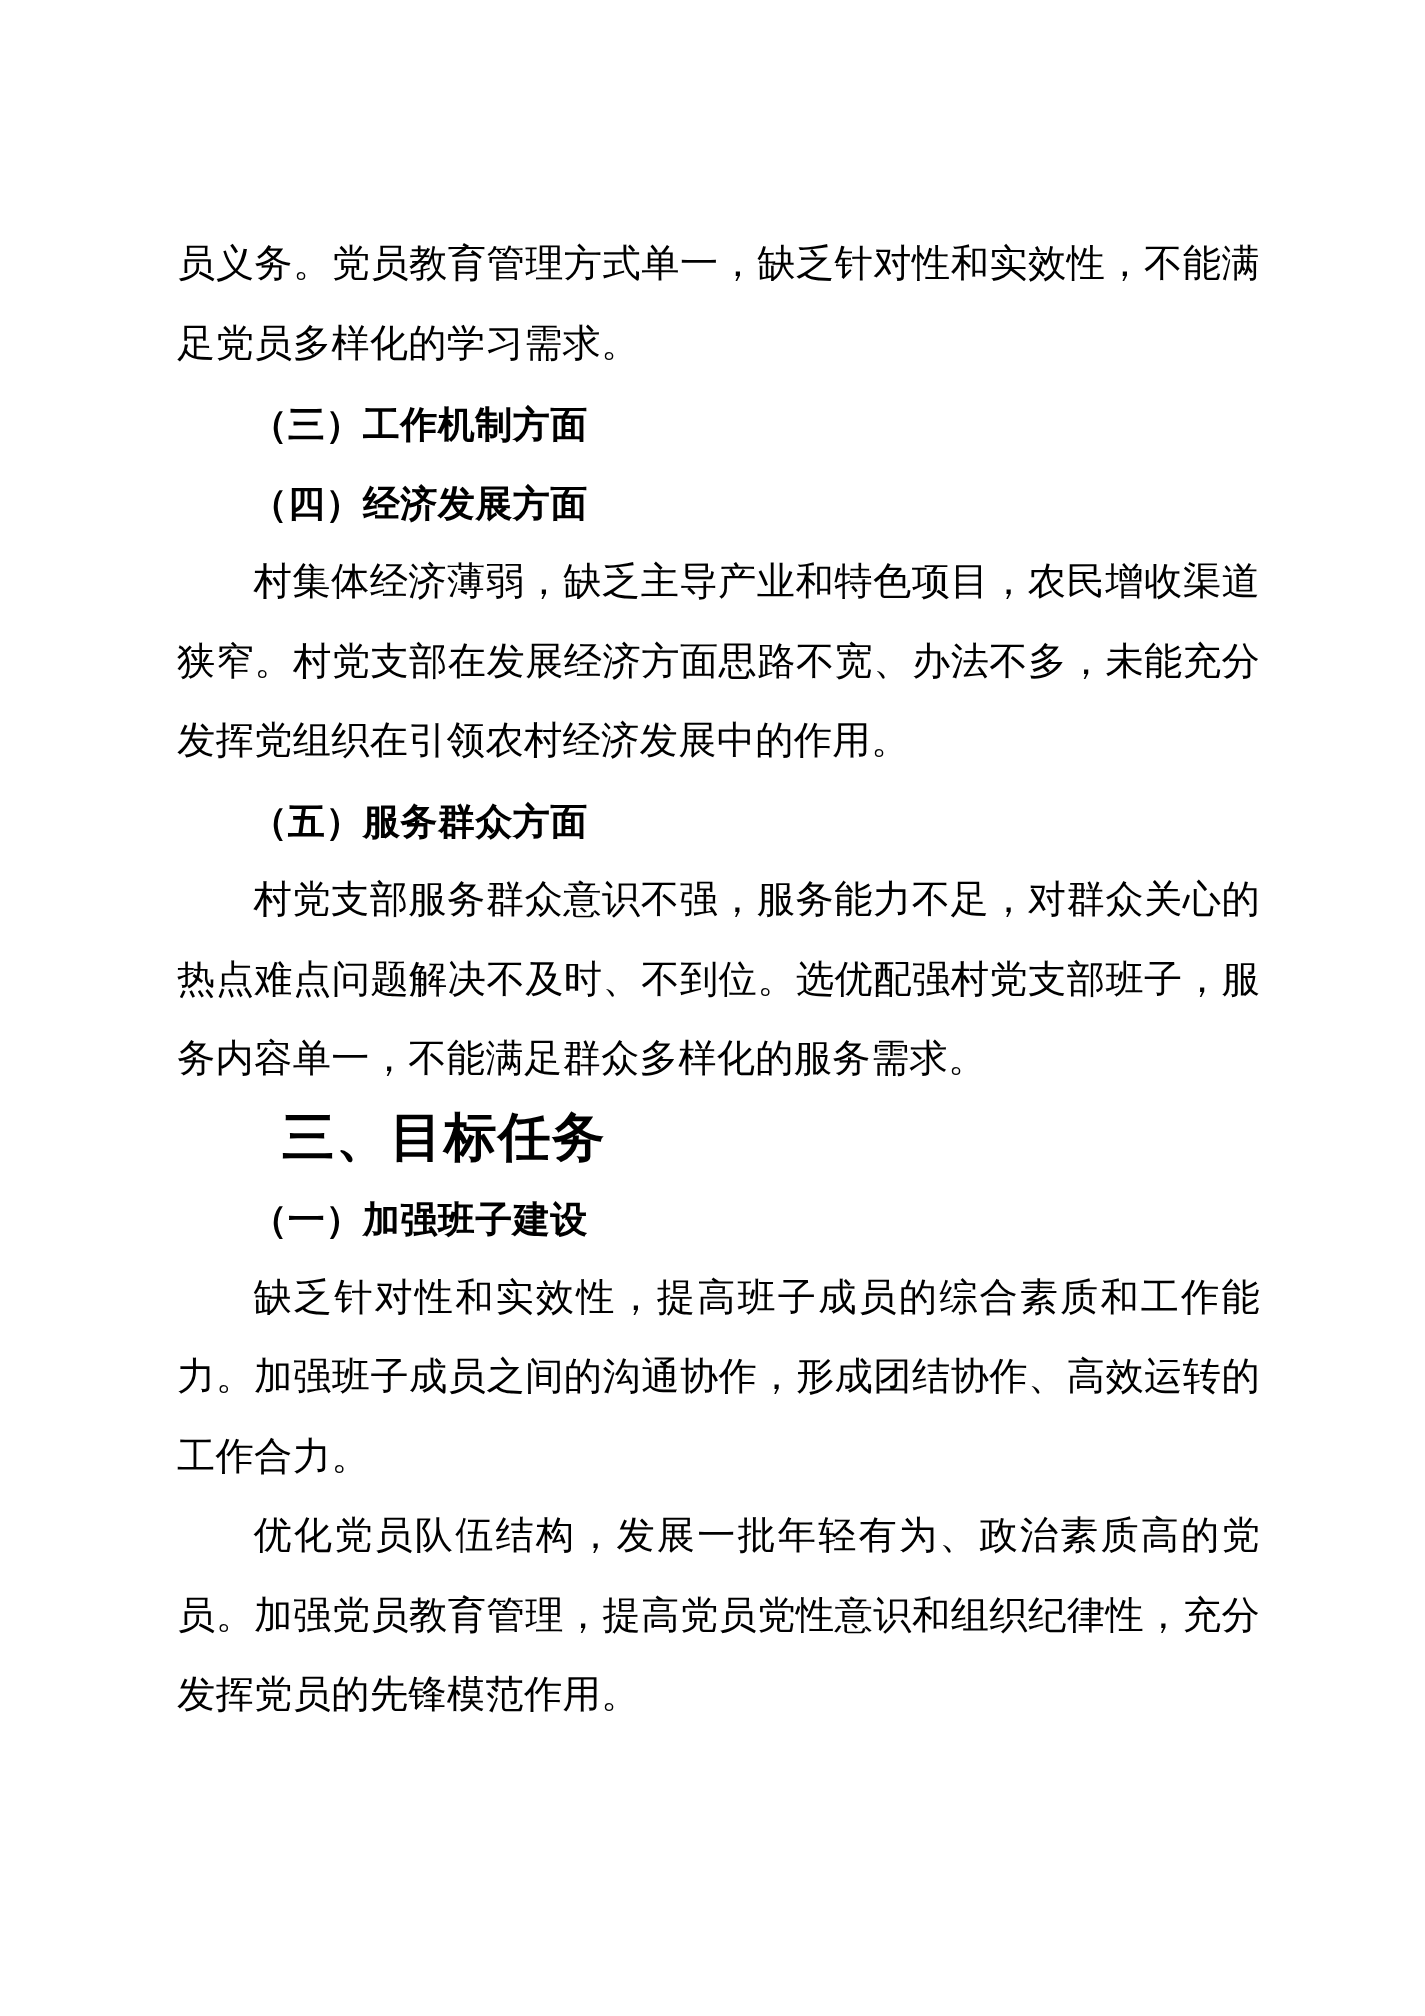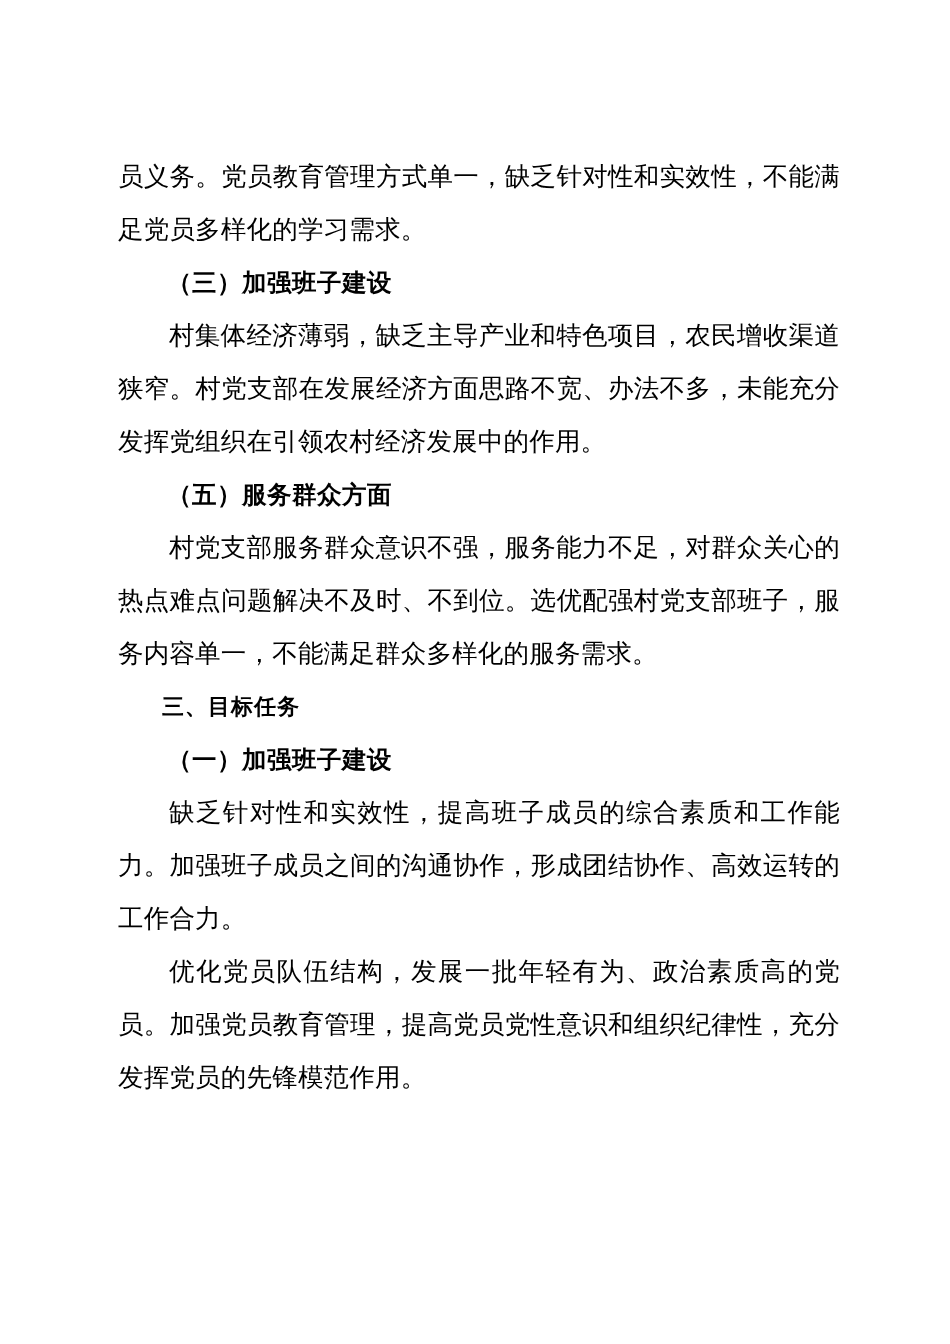--- a/index.html
+++ b/index.html
@@ -42,34 +42,35 @@
     text-indent: 2em;
     font-family: "DejaVu Sans", "Liberation Sans", sans-serif;
     font-weight: bold;
     font-size: 24.5px;
     letter-spacing: 0.5px;
   }
   .sec-head {
     text-indent: 2em;
     font-family: "DejaVu Sans", "Liberation Sans", sans-serif;
     font-weight: bold;
-    font-size: 22px;
+    font-size: 35px;
     letter-spacing: 1px;
   }
 </style>
 </head>
 <body>
 
 <div class="page">
   <div class="doc-body">
 
     <p class="para para-cont">员义务。党员教育管理方式单一，缺乏针对性和实效性，不能满足党员多样化的学习需求。</p>
 
-    <p class="sub-head">（三）加强班子建设</p>
+    <p class="sub-head">（三）工作机制方面</p>
 
+    <p class="sub-head">（四）经济发展方面</p>
     <p class="para">村集体经济薄弱，缺乏主导产业和特色项目，农民增收渠道狭窄。村党支部在发展经济方面思路不宽、办法不多，未能充分发挥党组织在引领农村经济发展中的作用。</p>
 
     <p class="sub-head">（五）服务群众方面</p>
     <p class="para">村党支部服务群众意识不强，服务能力不足，对群众关心的热点难点问题解决不及时、不到位。选优配强村党支部班子，服务内容单一，不能满足群众多样化的服务需求。</p>
 
     <p class="sec-head">三、目标任务</p>
 
     <p class="sub-head">（一）加强班子建设</p>
     <p class="para">缺乏针对性和实效性，提高班子成员的综合素质和工作能力。加强班子成员之间的沟通协作，形成团结协作、高效运转的工作合力。</p>
 

